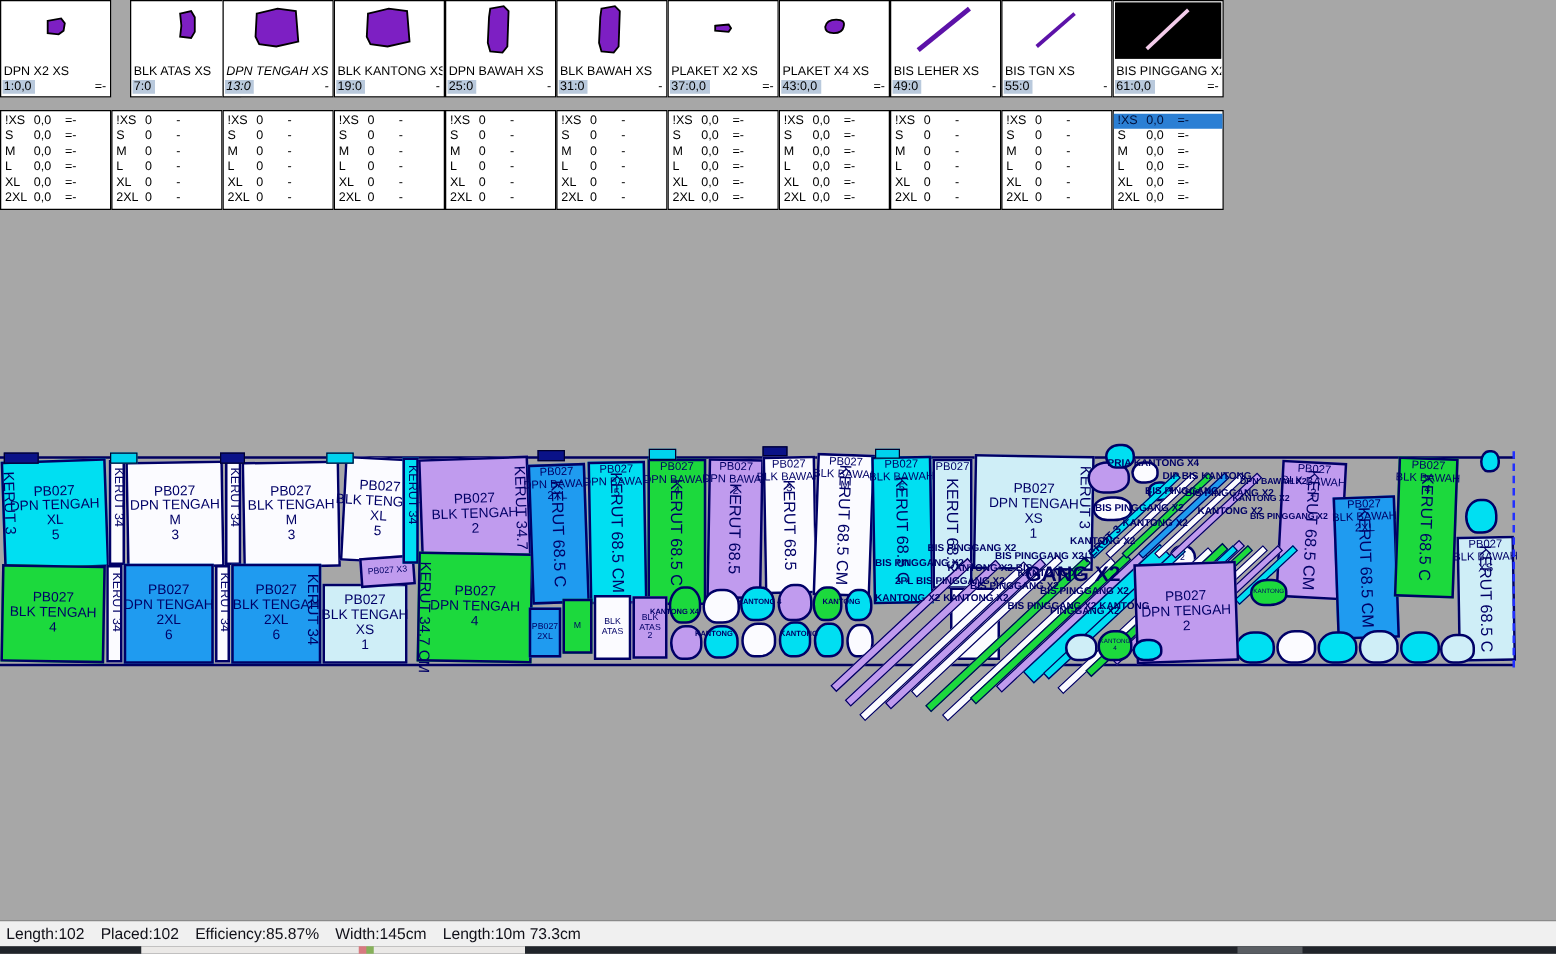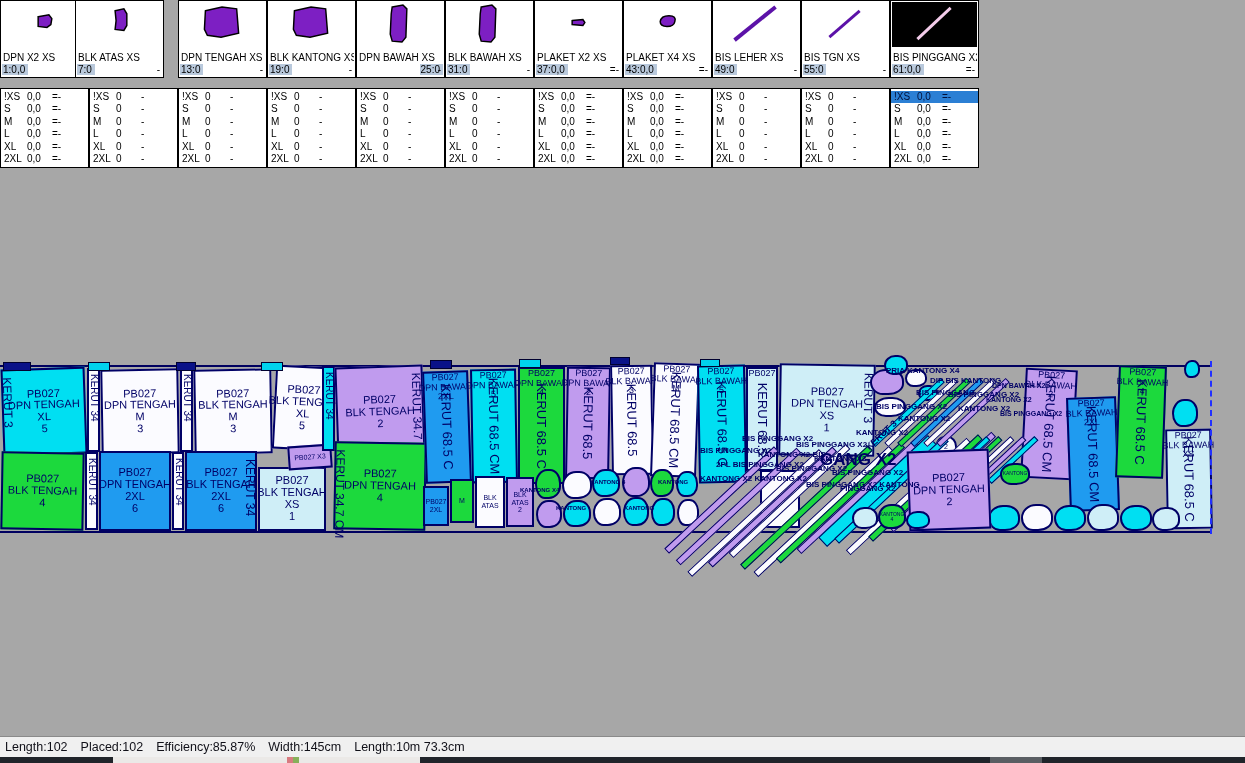--- a/index.html
+++ b/index.html
@@ -66,48 +66,48 @@
 <div id="cards">
     <div class="card" style="left: 0px;">
       <div class="thumb">
         <svg viewBox="0 0 87 46">
           <path d="M37 15l11-2 3 4-1 6-4 3-9-1z" fill="#7d1fc3" stroke="#000" stroke-width="1.5"></path>
         </svg>
       </div>
       <div class="cname">DPN X2 XS</div>
       <div class="cid"><span class="hl">1:0,0</span><span class="sfx">=-</span></div>
     </div>
-    <div class="card" style="left: 75px;">
+    <div class="card" style="left: 104px;">
       <div class="thumb">
         <svg viewBox="0 0 87 46">
           <path d="M39 9l9-2 3 5v12l-3 5-9-1 1-9z" fill="#7d1fc3" stroke="#000" stroke-width="1.5"></path>
         </svg>
       </div>
       <div class="cname">BLK ATAS XS</div>
       <div class="cid"><span class="hl">7:0</span><span class="sfx">-</span></div>
     </div>
-    <div class="card" style="left: 178px;">
+    <div class="card" style="left: 178px; font-style: italic;">
       <div class="thumb">
         <svg viewBox="0 0 87 46">
           <path d="M26 9l17-4 15 2 2 25-18 4-14-2-3-6z" fill="#7d1fc3" stroke="#000" stroke-width="1.5"></path>
         </svg>
       </div>
       <div class="cname">DPN TENGAH XS</div>
       <div class="cid"><span class="hl">13:0</span><span class="sfx">-</span></div>
     </div>
     <div class="card" style="left: 267px;">
       <div class="thumb">
         <svg viewBox="0 0 87 46">
           <path d="M26 9l17-4 15 2 2 25-18 4-14-2-3-6z" fill="#7d1fc3" stroke="#000" stroke-width="1.5"></path>
         </svg>
       </div>
       <div class="cname">BLK KANTONG XS</div>
       <div class="cid"><span class="hl">19:0</span><span class="sfx">-</span></div>
     </div>
-    <div class="card" style="left: 356px; text-align: right;">
+    <div class="card" style="left: 356px;">
       <div class="thumb">
         <svg viewBox="0 0 87 46">
           <path d="M35 5l11-2 4 4-1 29-4 5-10-1-2-7 1-21z" fill="#7d1fc3" stroke="#000" stroke-width="1.5"></path>
         </svg>
       </div>
       <div class="cname">DPN BAWAH XS</div>
       <div class="cid"><span class="hl">25:0</span><span class="sfx">-</span></div>
     </div>
     <div class="card" style="left: 445px;">
       <div class="thumb">

